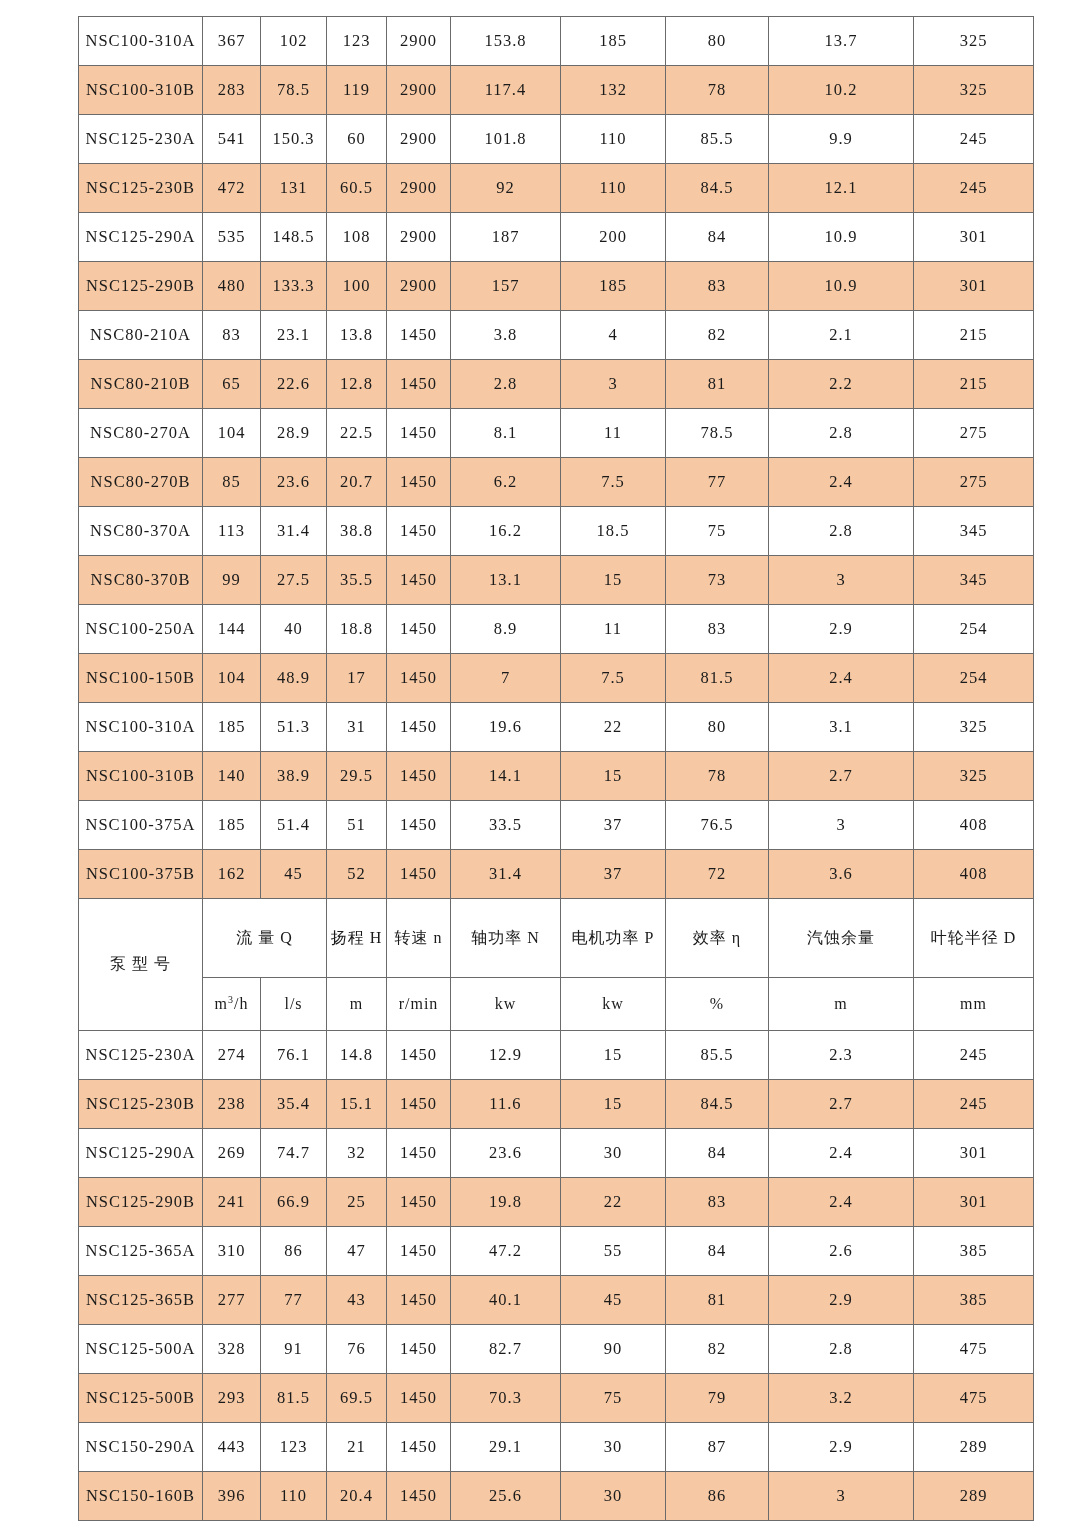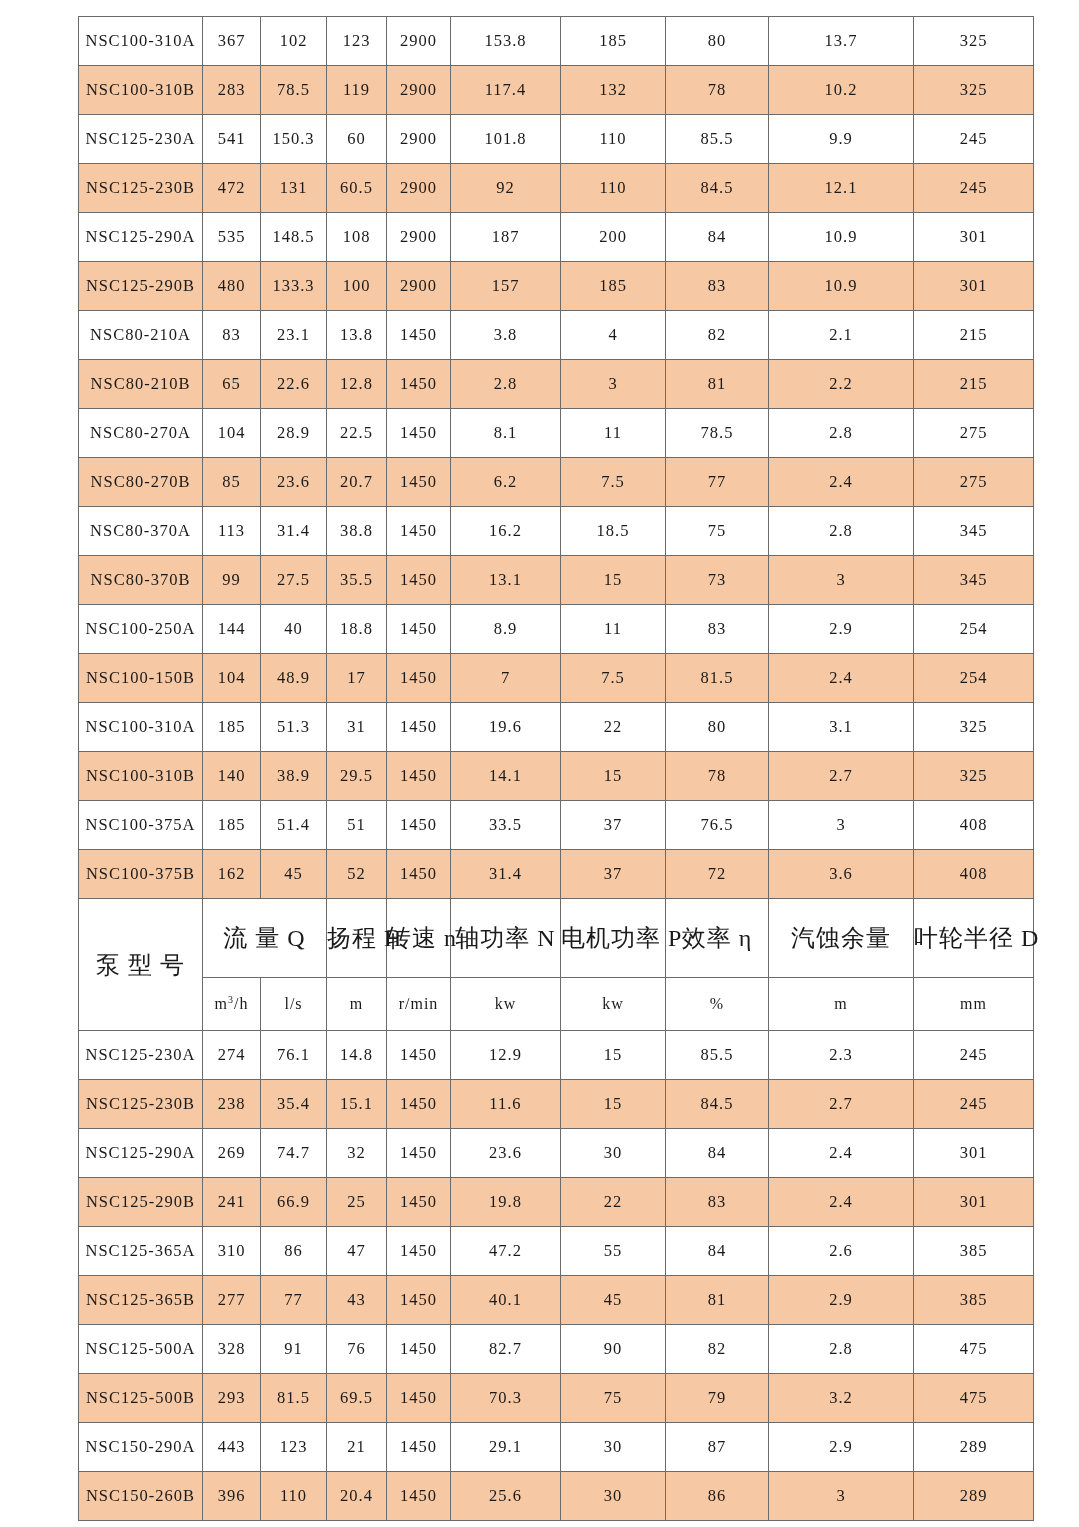--- a/index.html
+++ b/index.html
@@ -53,21 +53,21 @@
   col.c8 { width: 145px; }
   col.c9 { width: 120px; }
 
   td.model {
     font-size: 16px;
     letter-spacing: 0.5px;
   }
   
   tr.hdr-main td {
     height: 78px;
-    font-size: 24px;
+    font-size: 16px;
     letter-spacing: 1px;
   }
   tr.hdr-units td {
     height: 52px;
     font-size: 16px;
   }
   td.pumpmodel {
     font-size: 18px;
     letter-spacing: 4px;
     font-weight: normal;
@@ -436,21 +436,21 @@
           <td>123</td>
           <td>21</td>
           <td>1450</td>
           <td>29.1</td>
           <td>30</td>
           <td>87</td>
           <td>2.9</td>
           <td>289</td>
         </tr>
         <tr class="alt">
-          <td class="model">NSC150-260B</td>
+          <td class="model">NSC150-160B</td>
           <td>396</td>
           <td>110</td>
           <td>20.4</td>
           <td>1450</td>
           <td>25.6</td>
           <td>30</td>
           <td>86</td>
           <td>3</td>
           <td>289</td>
         </tr>

